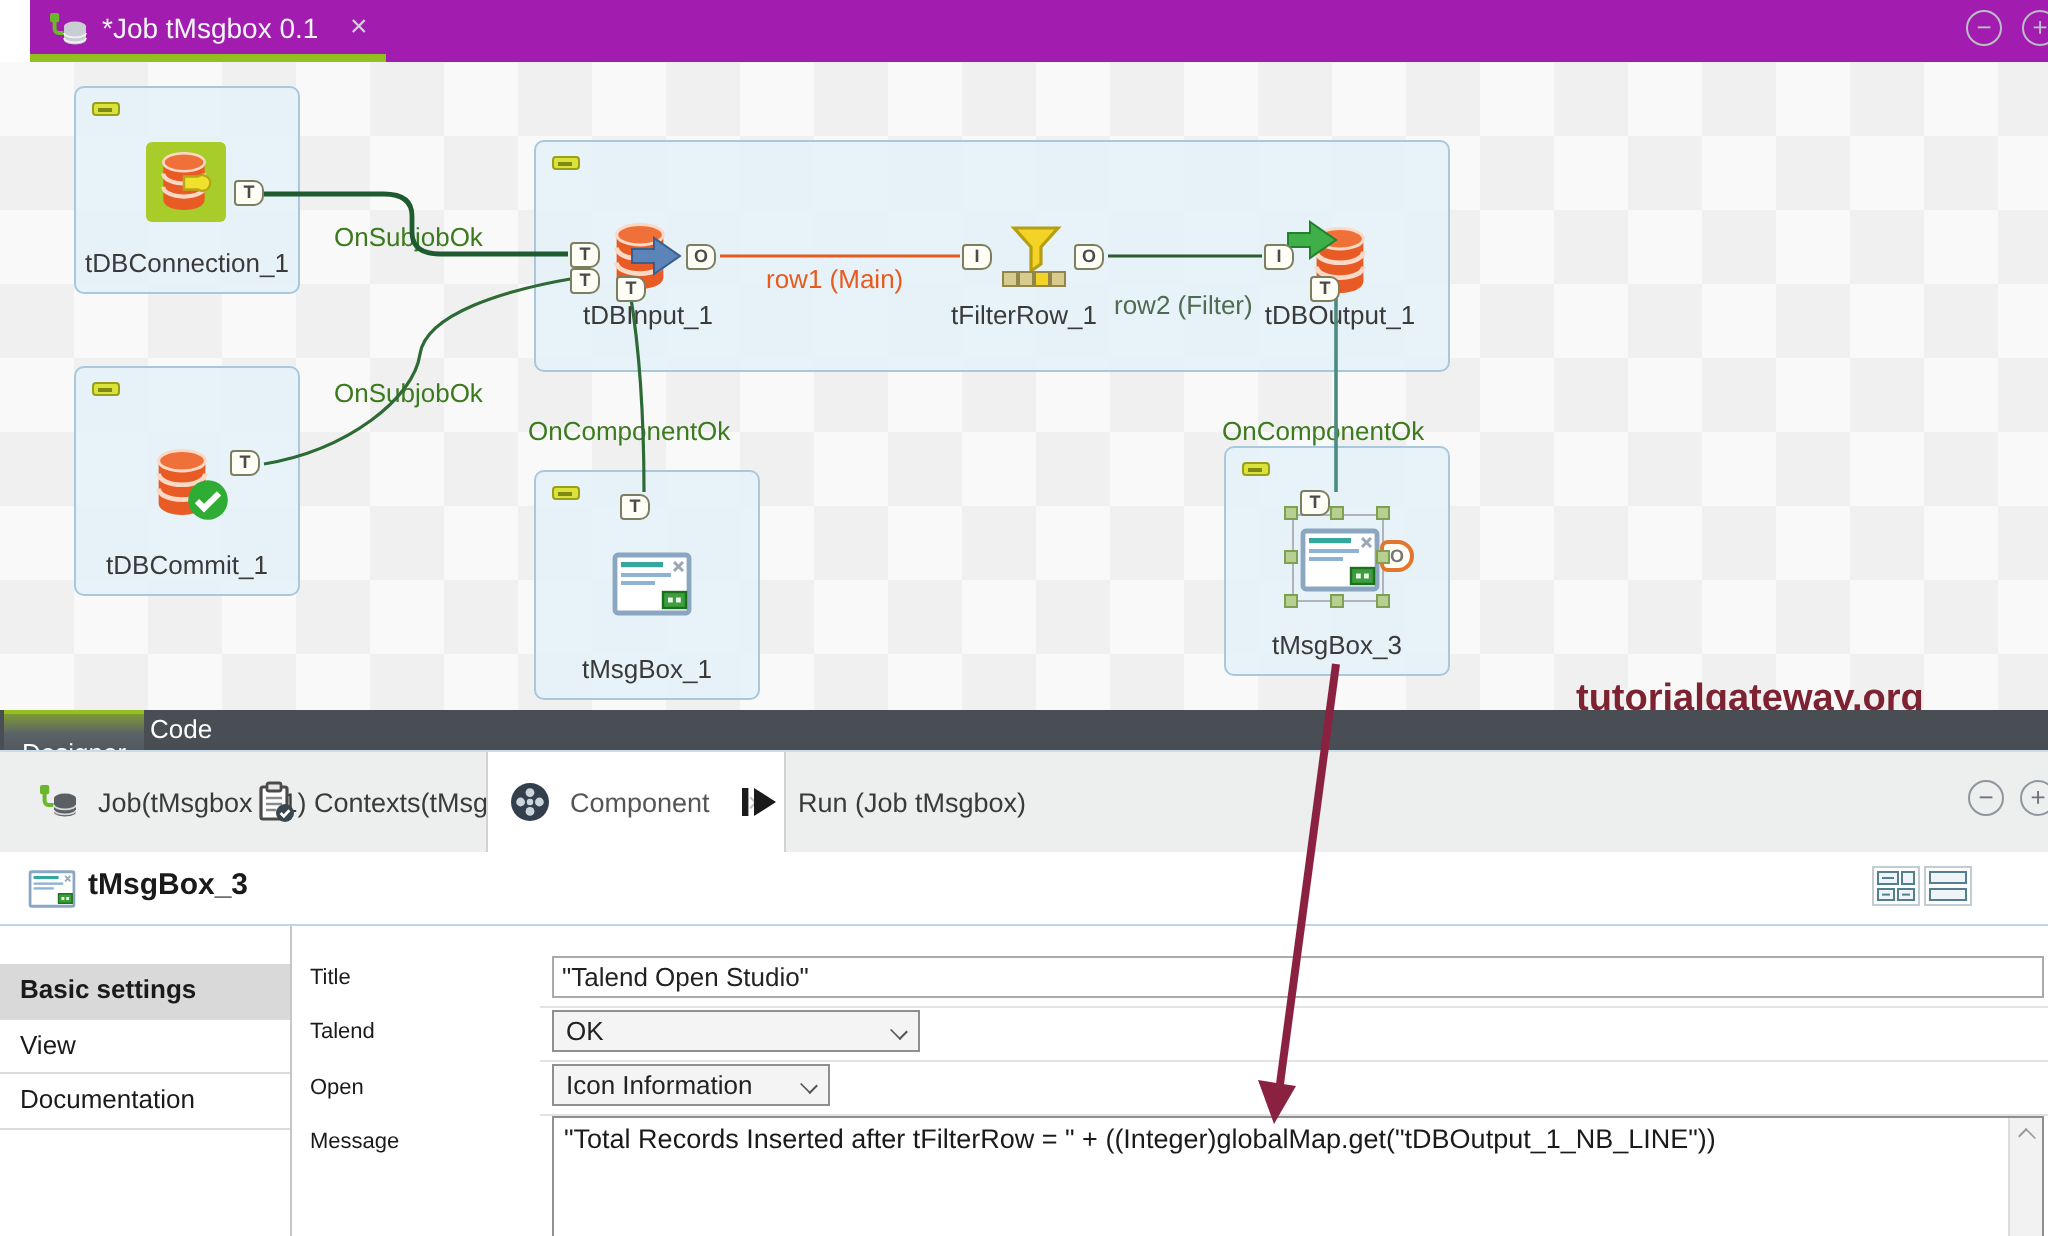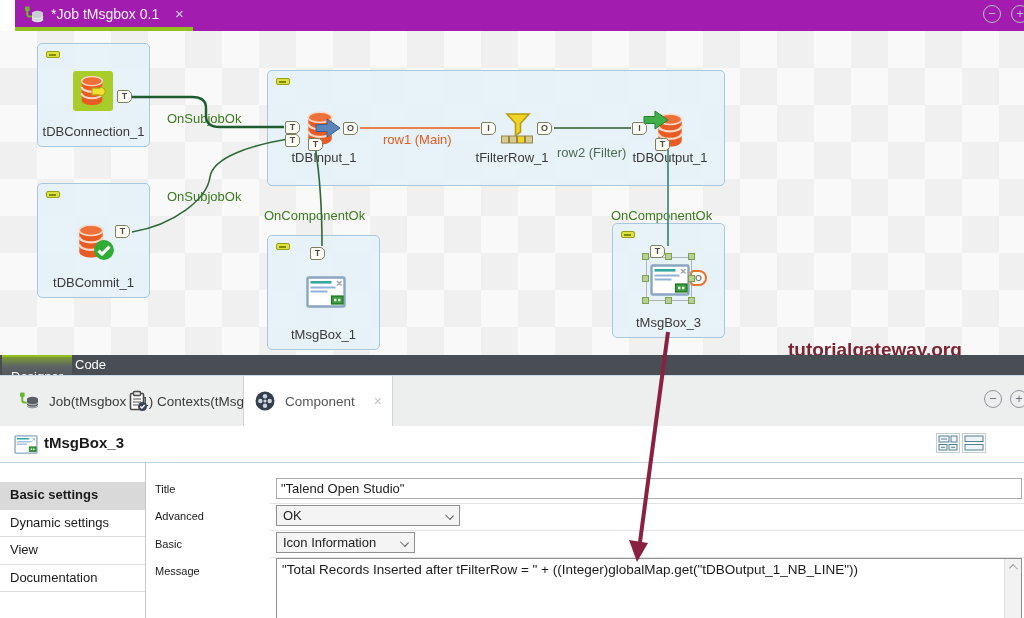--- a/index.html
+++ b/index.html
@@ -292,48 +292,53 @@
           </svg>
         <span>Contexts(tMsgbox)</span>
       </div>
       <div class="ptab active" style="left:243px">
         <svg style="width:22px;height:22px" viewBox="0 0 22 22">
             <use href="#sym-component"></use>
           </svg>
         <span>Component</span>
         <span class="x">×</span>
       </div>
+      <div class="ptab" style="left:360px">
+        <svg style="width:20px;height:18px" viewBox="0 0 20 18">
+            <use href="#sym-run"></use>
+          </svg>
+        <span>Run (Job tMsgbox)</span>
+      </div>
       <span class="circbtn light" style="left:984px">−</span>
       <span class="circbtn light" style="left:1010px">+</span>
     </div>
 
     <div class="phead">
       <svg class="hicon" viewBox="0 0 40 32">
           <use href="#sym-window"></use>
         </svg>
       <span class="ptitle">tMsgBox_3</span>
       <svg class="layouticon" style="left:936px" viewBox="0 0 24 20">
           <use href="#sym-grid-cols"></use>
         </svg>
       <svg class="layouticon" style="left:962px" viewBox="0 0 24 20">
           <use href="#sym-grid-rows"></use>
         </svg>
     </div>
 
     <div class="pbody">
       <div class="nav">
         <div class="navitem sel">Basic settings</div>
-        <div class="navitem">Dynamic settings</div>
         <div class="navitem">View</div>
         <div class="navitem">Documentation</div>
       </div>
 
       <div class="flabel" style="top:20px">Title</div>
-      <div class="flabel" style="top:47px">Advanced</div>
-      <div class="flabel" style="top:75px">Basic</div>
+      <div class="flabel" style="top:47px">Talend</div>
+      <div class="flabel" style="top:75px">Open</div>
       <div class="flabel" style="top:102px">Message</div>
 
       <div class="rowsep" style="top:40px"></div>
       <div class="rowsep" style="top:67px"></div>
       <div class="rowsep" style="top:94px"></div>
 
       <div class="tinput" style="top:15px">"Talend Open Studio"</div>
 
       <div class="tselect" style="top:42px;width:184px">
         <span>OK</span>

